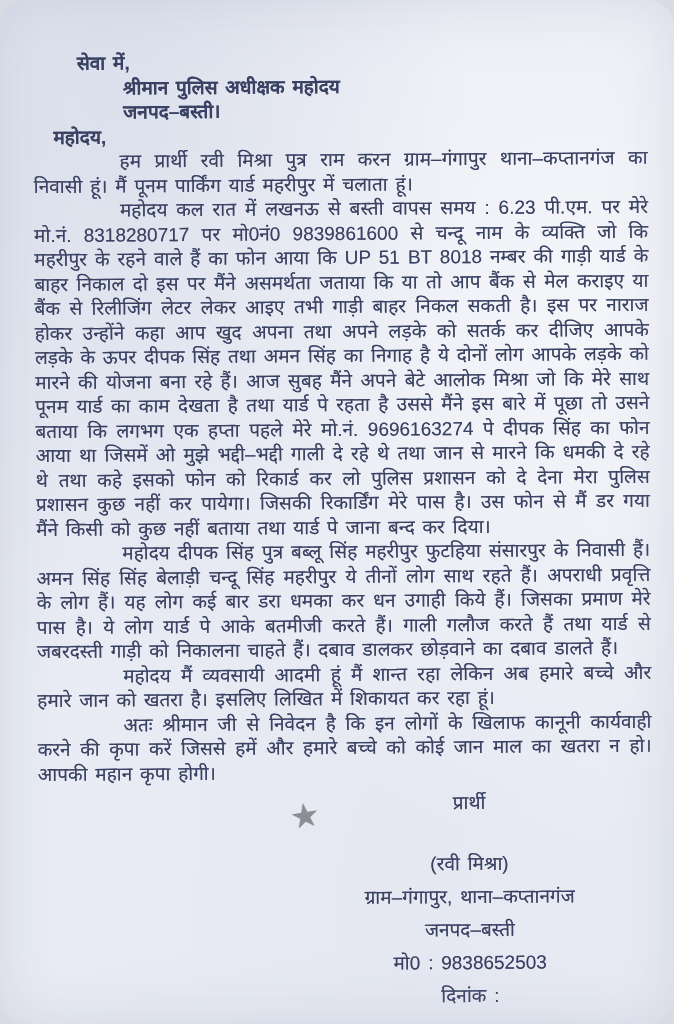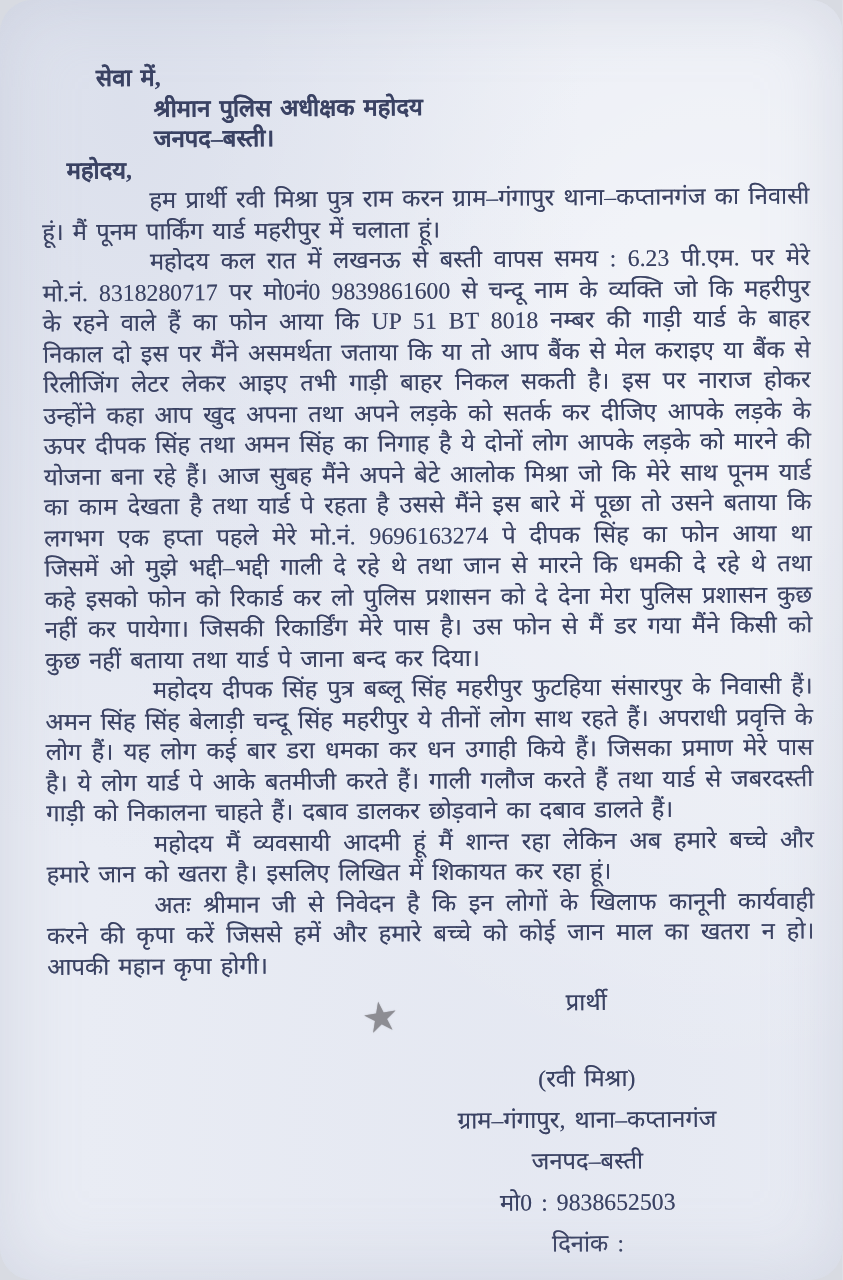--- a/index.html
+++ b/index.html
@@ -11,21 +11,21 @@
     position: relative;
     width: 674px;
     height: 1024px;
     margin: 0 auto;
     overflow: hidden;
     background:
       radial-gradient(ellipse at 15% 8%, rgba(203,209,226,0.45), transparent 45%),
       radial-gradient(ellipse at 85% 30%, rgba(255,255,255,0.5), transparent 55%),
       radial-gradient(ellipse at 60% 90%, rgba(222,226,238,0.4), transparent 60%),
       #e9ecf4;
-    font-family: Liberation Serif, serif;
+    font-family: Liberation Sans, sans-serif;
     color: #3a4263;
     border-radius: 26px;
   }
   .paper::after {
     content: "";
     position: absolute;
     inset: 0;
     pointer-events: none;
     box-shadow: inset 0 0 60px rgba(170,176,195,0.35);
   }

